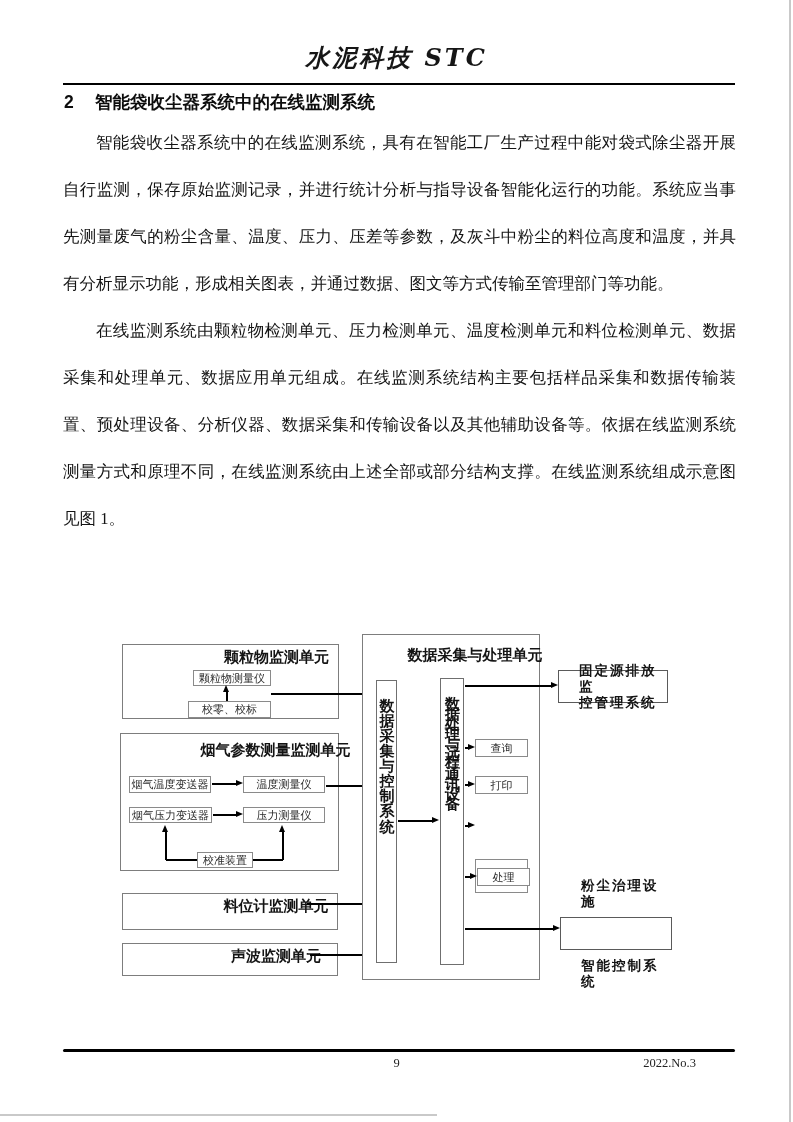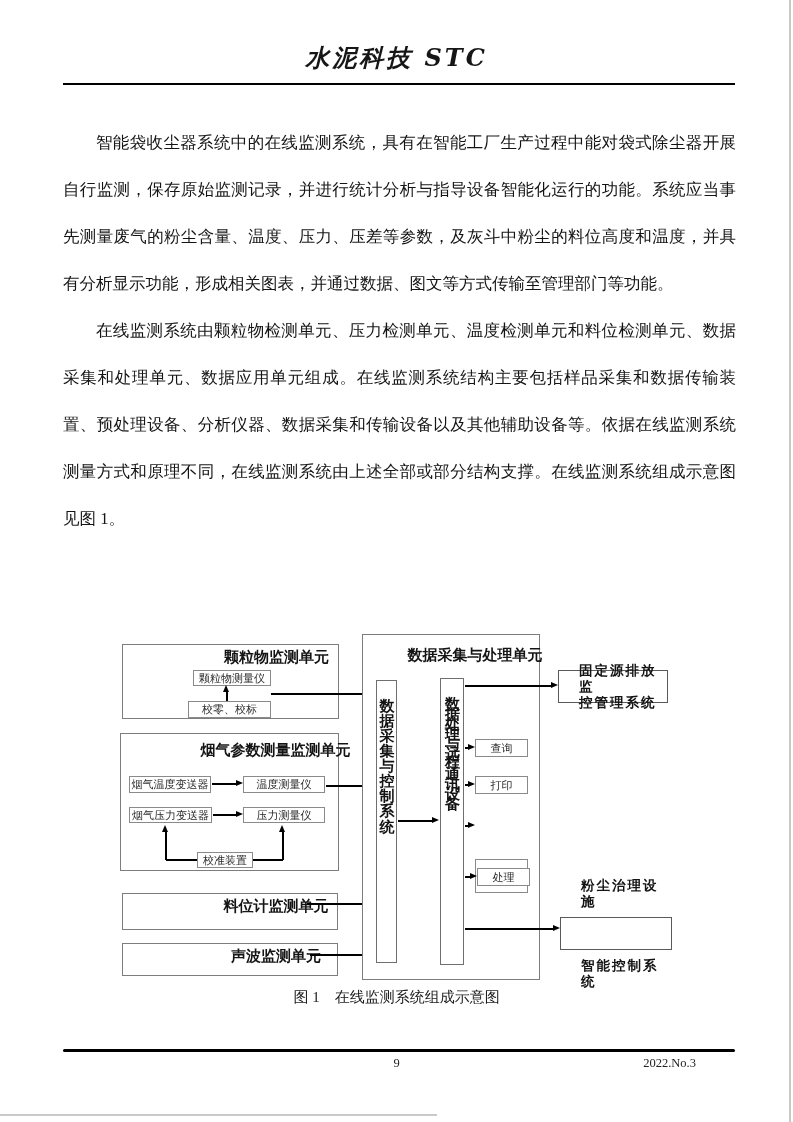--- a/index.html
+++ b/index.html
@@ -50,20 +50,23 @@
 <body>
 
 <div id="page">
 
   <div class="scan-edge-right"></div>
   <div class="scan-edge-bottom"></div>
 
   <div class="journal-title">水泥科技 STC</div>
   <div class="rule-top"></div>
 
+  <div class="section-heading">
+    <span class="num">2</span><span>智能袋收尘器系统中的在线监测系统</span>
+  </div>
 
   <div class="bodytext">
     <p>智能袋收尘器系统中的在线监测系统，具有在智能工厂生产过程中能对袋式除尘器开展自行监测，保存原始监测记录，并进行统计分析与指导设备智能化运行的功能。系统应当事先测量废气的粉尘含量、温度、压力、压差等参数，及灰斗中粉尘的料位高度和温度，并具有分析显示功能，形成相关图表，并通过数据、图文等方式传输至管理部门等功能。</p>
     <p>在线监测系统由颗粒物检测单元、压力检测单元、温度检测单元和料位检测单元、数据采集和处理单元、数据应用单元组成。在线监测系统结构主要包括样品采集和数据传输装置、预处理设备、分析仪器、数据采集和传输设备以及其他辅助设备等。依据在线监测系统测量方式和原理不同，在线监测系统由上述全部或部分结构支撑。在线监测系统组成示意图见图 1。</p>
   </div>
 
   <div>
 
     <div class="box unitbox" style="left:122px;top:644px;width:217px;height:75px;"></div>
     <div class="utitle" style="left:122px;top:648px;width:217px;">颗粒物监测单元</div>
@@ -137,19 +140,18 @@
     </div>
     <div class="hl" style="left:465px;top:928px;width:90px;"></div>
     <div class="ah-r" style="left:553px;top:925px;"></div>
     <div class="box extbox" style="left:560px;top:917px;width:112px;height:33px;gap:48px;">
       <span>粉尘治理设施</span>
       <span>智能控制系统</span>
     </div>
 
   </div>
 
-  <div class="fig-caption">图 1　在线监测系统组成示意图</div>
 
   <div class="rule-bottom"></div>
   <div class="page-num">9</div>
   <div class="issue">2022.No.3</div>
 
 </div>
 
 </body></html>

